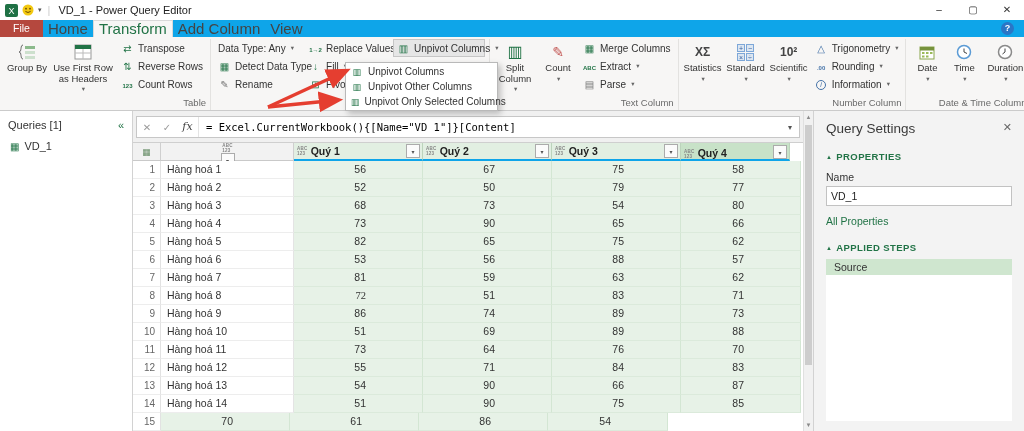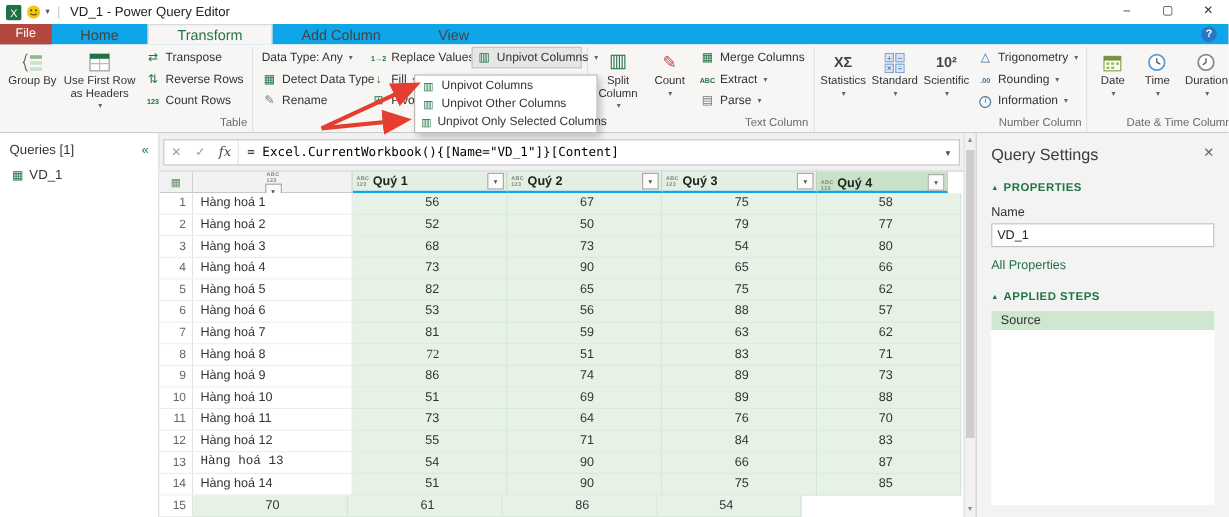--- a/index.html
+++ b/index.html
@@ -11,21 +11,21 @@
   .titlebar{height:20px;display:flex;align-items:center;padding-left:5px;gap:4px;background:#fff}
   .tb-title{font-size:11px;color:#222;margin-left:2px}
   .qat-chevron{font-size:7px;color:#555}
   .tb-sep{color:#ccc;font-size:11px;margin:0 2px}
   .win-controls{margin-left:auto;display:flex;height:20px}
   .win-btn{width:34px;text-align:center;line-height:20px;font-size:10px;color:#333}
 
   
   .tabrow{height:17px;display:flex;align-items:flex-end;background:#0ea5e9}
   .tab-file{background:#b5483e;color:#fff;padding:0 13px;line-height:17px;font-size:10.5px}
-  .tab{padding:0 24px;line-height:16px;font-size:12px;color:#444}
+  .tab{padding:0 5px;line-height:16px;font-size:15px;color:#444}
   .tab.active{background:#f7f6f5;border:1px solid #d9d9d9;border-bottom:none;color:#217346}
   .help-circle{margin-left:auto;margin-right:10px;align-self:center;width:13px;height:13px;border-radius:50%;
     background:#2a76c6;color:#fff;font-size:9px;font-weight:bold;text-align:center;line-height:13px}
 
   
   .ribbon{height:74px;background:#f7f6f5;border-bottom:1px solid #cbcbcb;display:flex;padding:2px 0 0 2px}
   .rgroup{display:flex;flex-direction:column;border-right:1px solid #e3e2e0;padding:0 4px}
   .rgroup-content{flex:1;display:flex;align-items:flex-start;gap:3px}
   .rgroup-label{height:13px;text-align:right;font-size:9.5px;color:#6a6a6a;line-height:12px;white-space:nowrap}
   .bigbtn{display:flex;flex-direction:column;align-items:center;width:50px;height:56px;padding-top:2px;
@@ -529,21 +529,21 @@
             <div class="grow">
               <div class="rownum">12</div>
               <div class="cell" style="width: 133px;">Hàng hoá 12</div>
               <div class="cell num sel" style="width: 129px;">55</div>
               <div class="cell num sel" style="width: 129px;">71</div>
               <div class="cell num sel" style="width: 129px;">84</div>
               <div class="cell num sel" style="width: 120px;">83</div>
             </div>
             <div class="grow">
               <div class="rownum">13</div>
-              <div class="cell" style="width: 133px; font-family: Liberation Mono, monospace;">Hàng hoá 13</div>
+              <div class="cell" style="width: 133px;">Hàng hoá 13</div>
               <div class="cell num sel" style="width: 129px;">54</div>
               <div class="cell num sel" style="width: 129px;">90</div>
               <div class="cell num sel" style="width: 129px;">66</div>
               <div class="cell num sel" style="width: 120px;">87</div>
             </div>
             <div class="grow">
               <div class="rownum">14</div>
               <div class="cell" style="width: 133px;">Hàng hoá 14</div>
               <div class="cell num sel" style="width: 129px;">51</div>
               <div class="cell num sel" style="width: 129px;">90</div>

